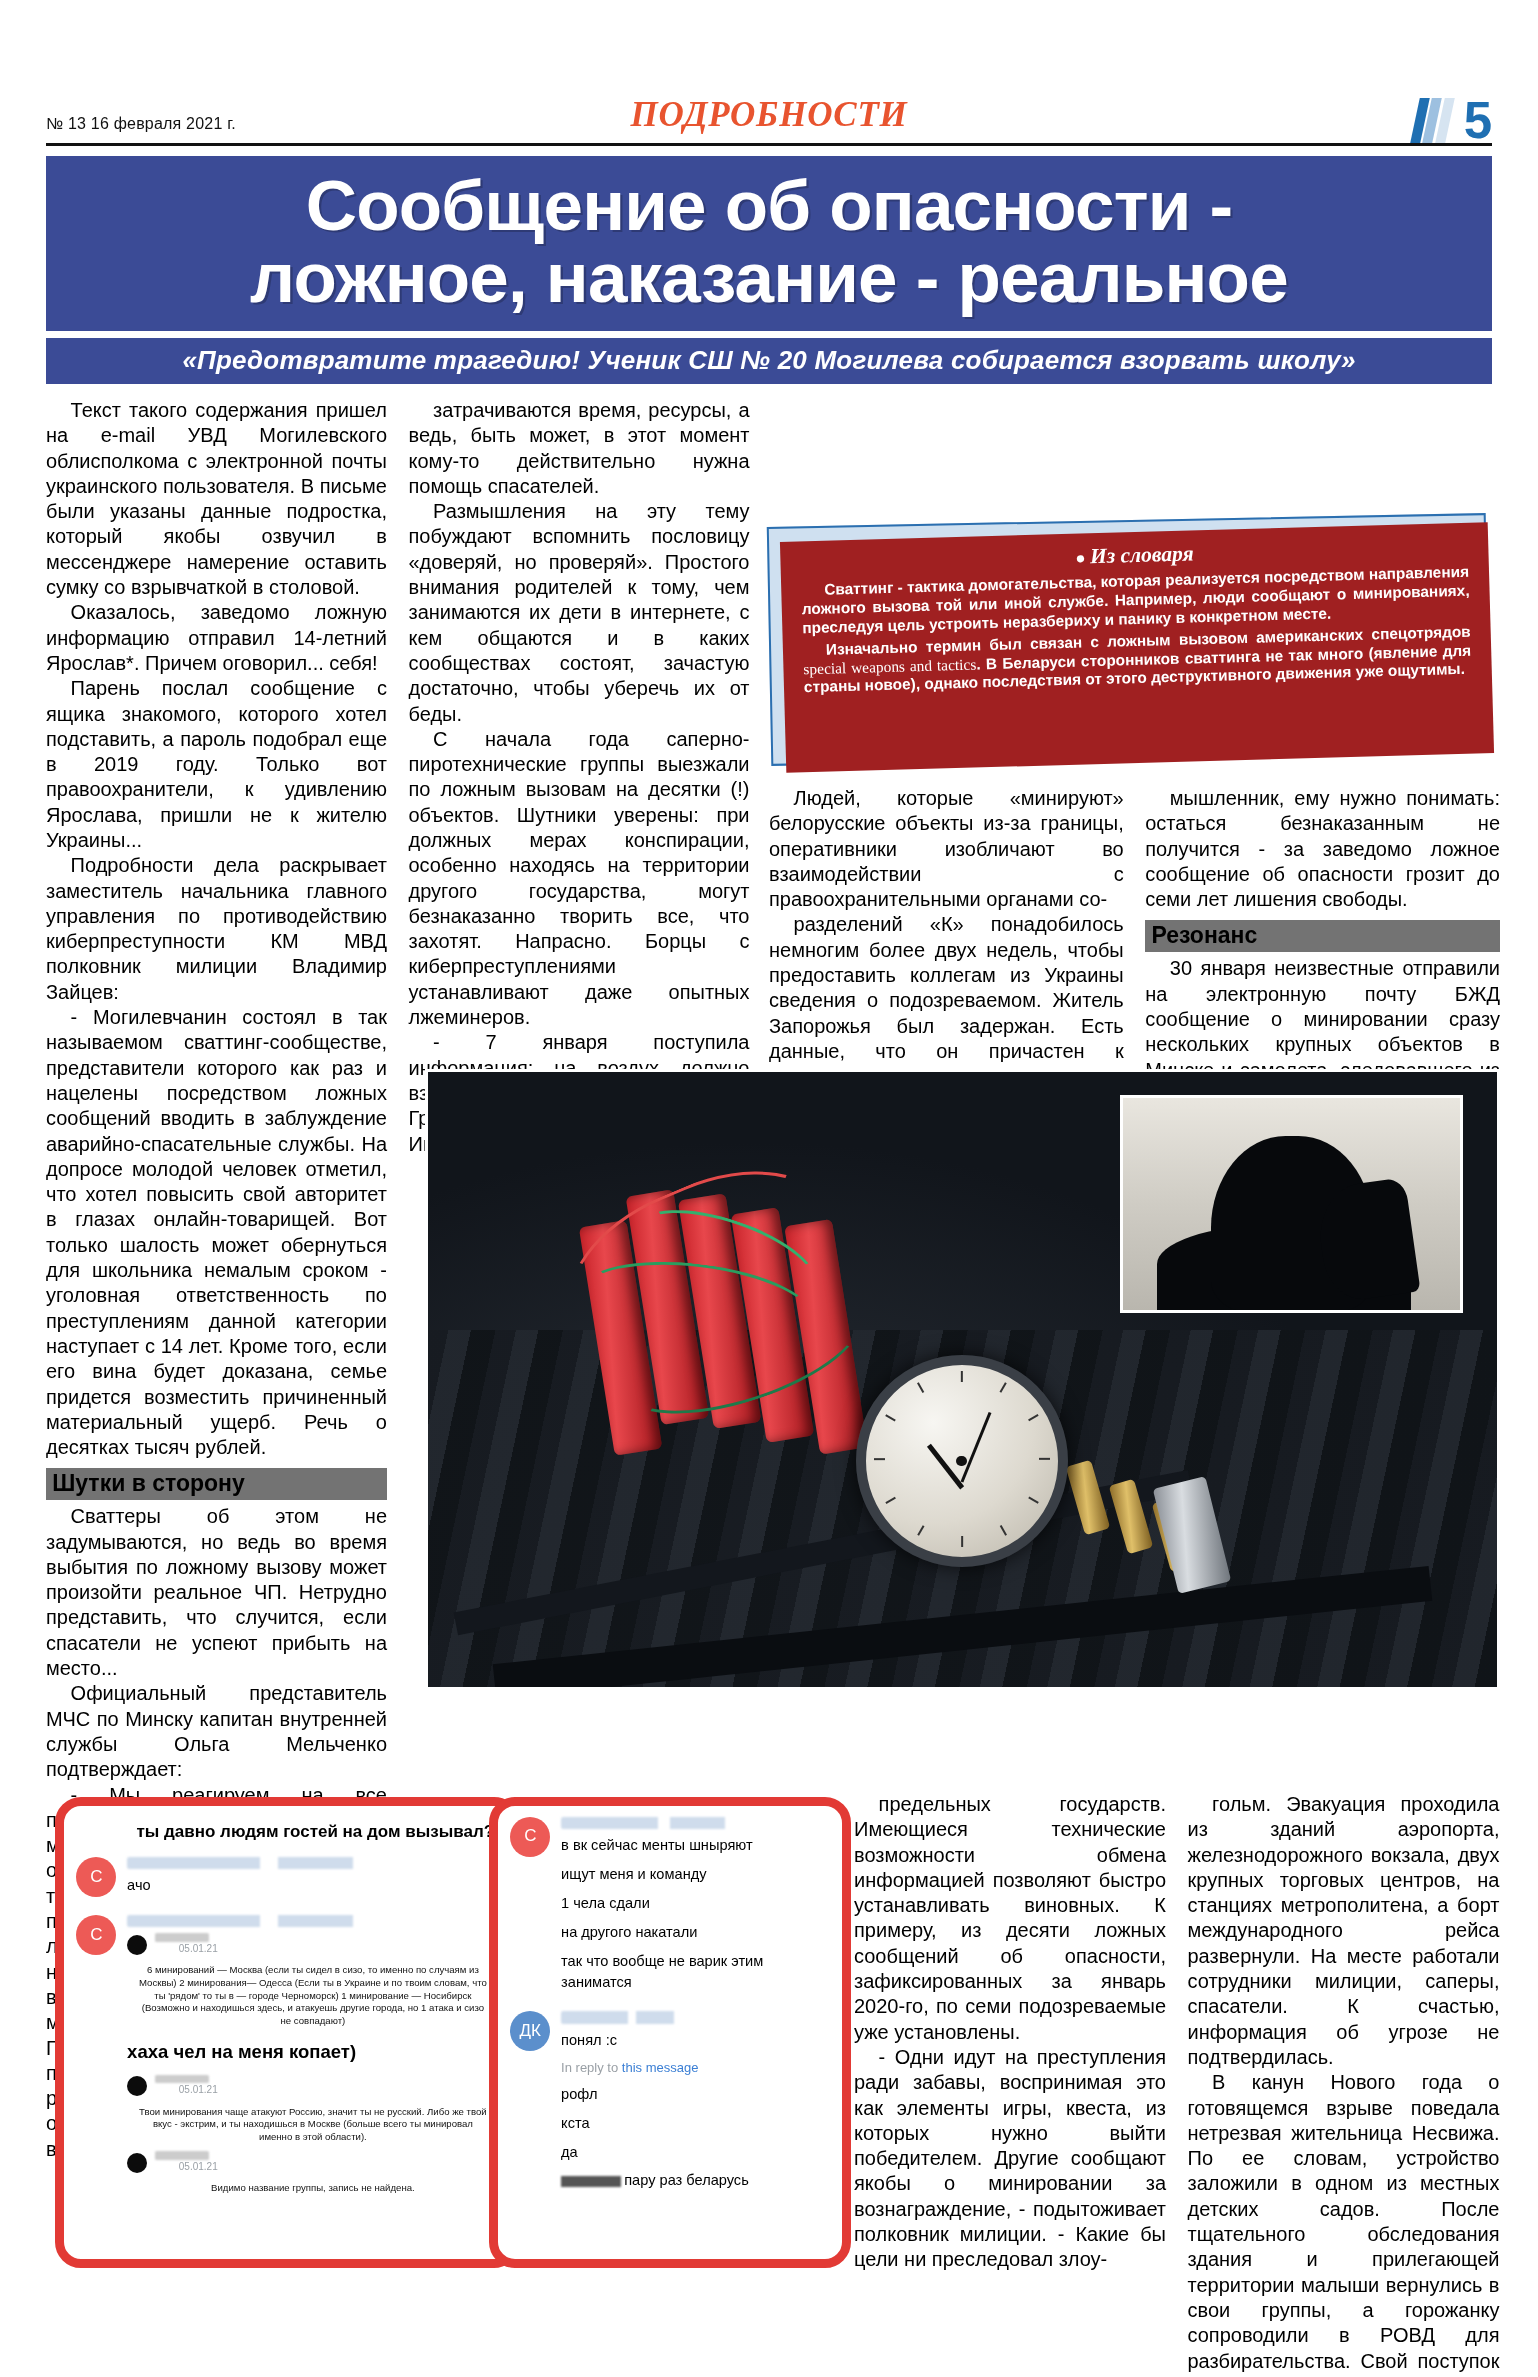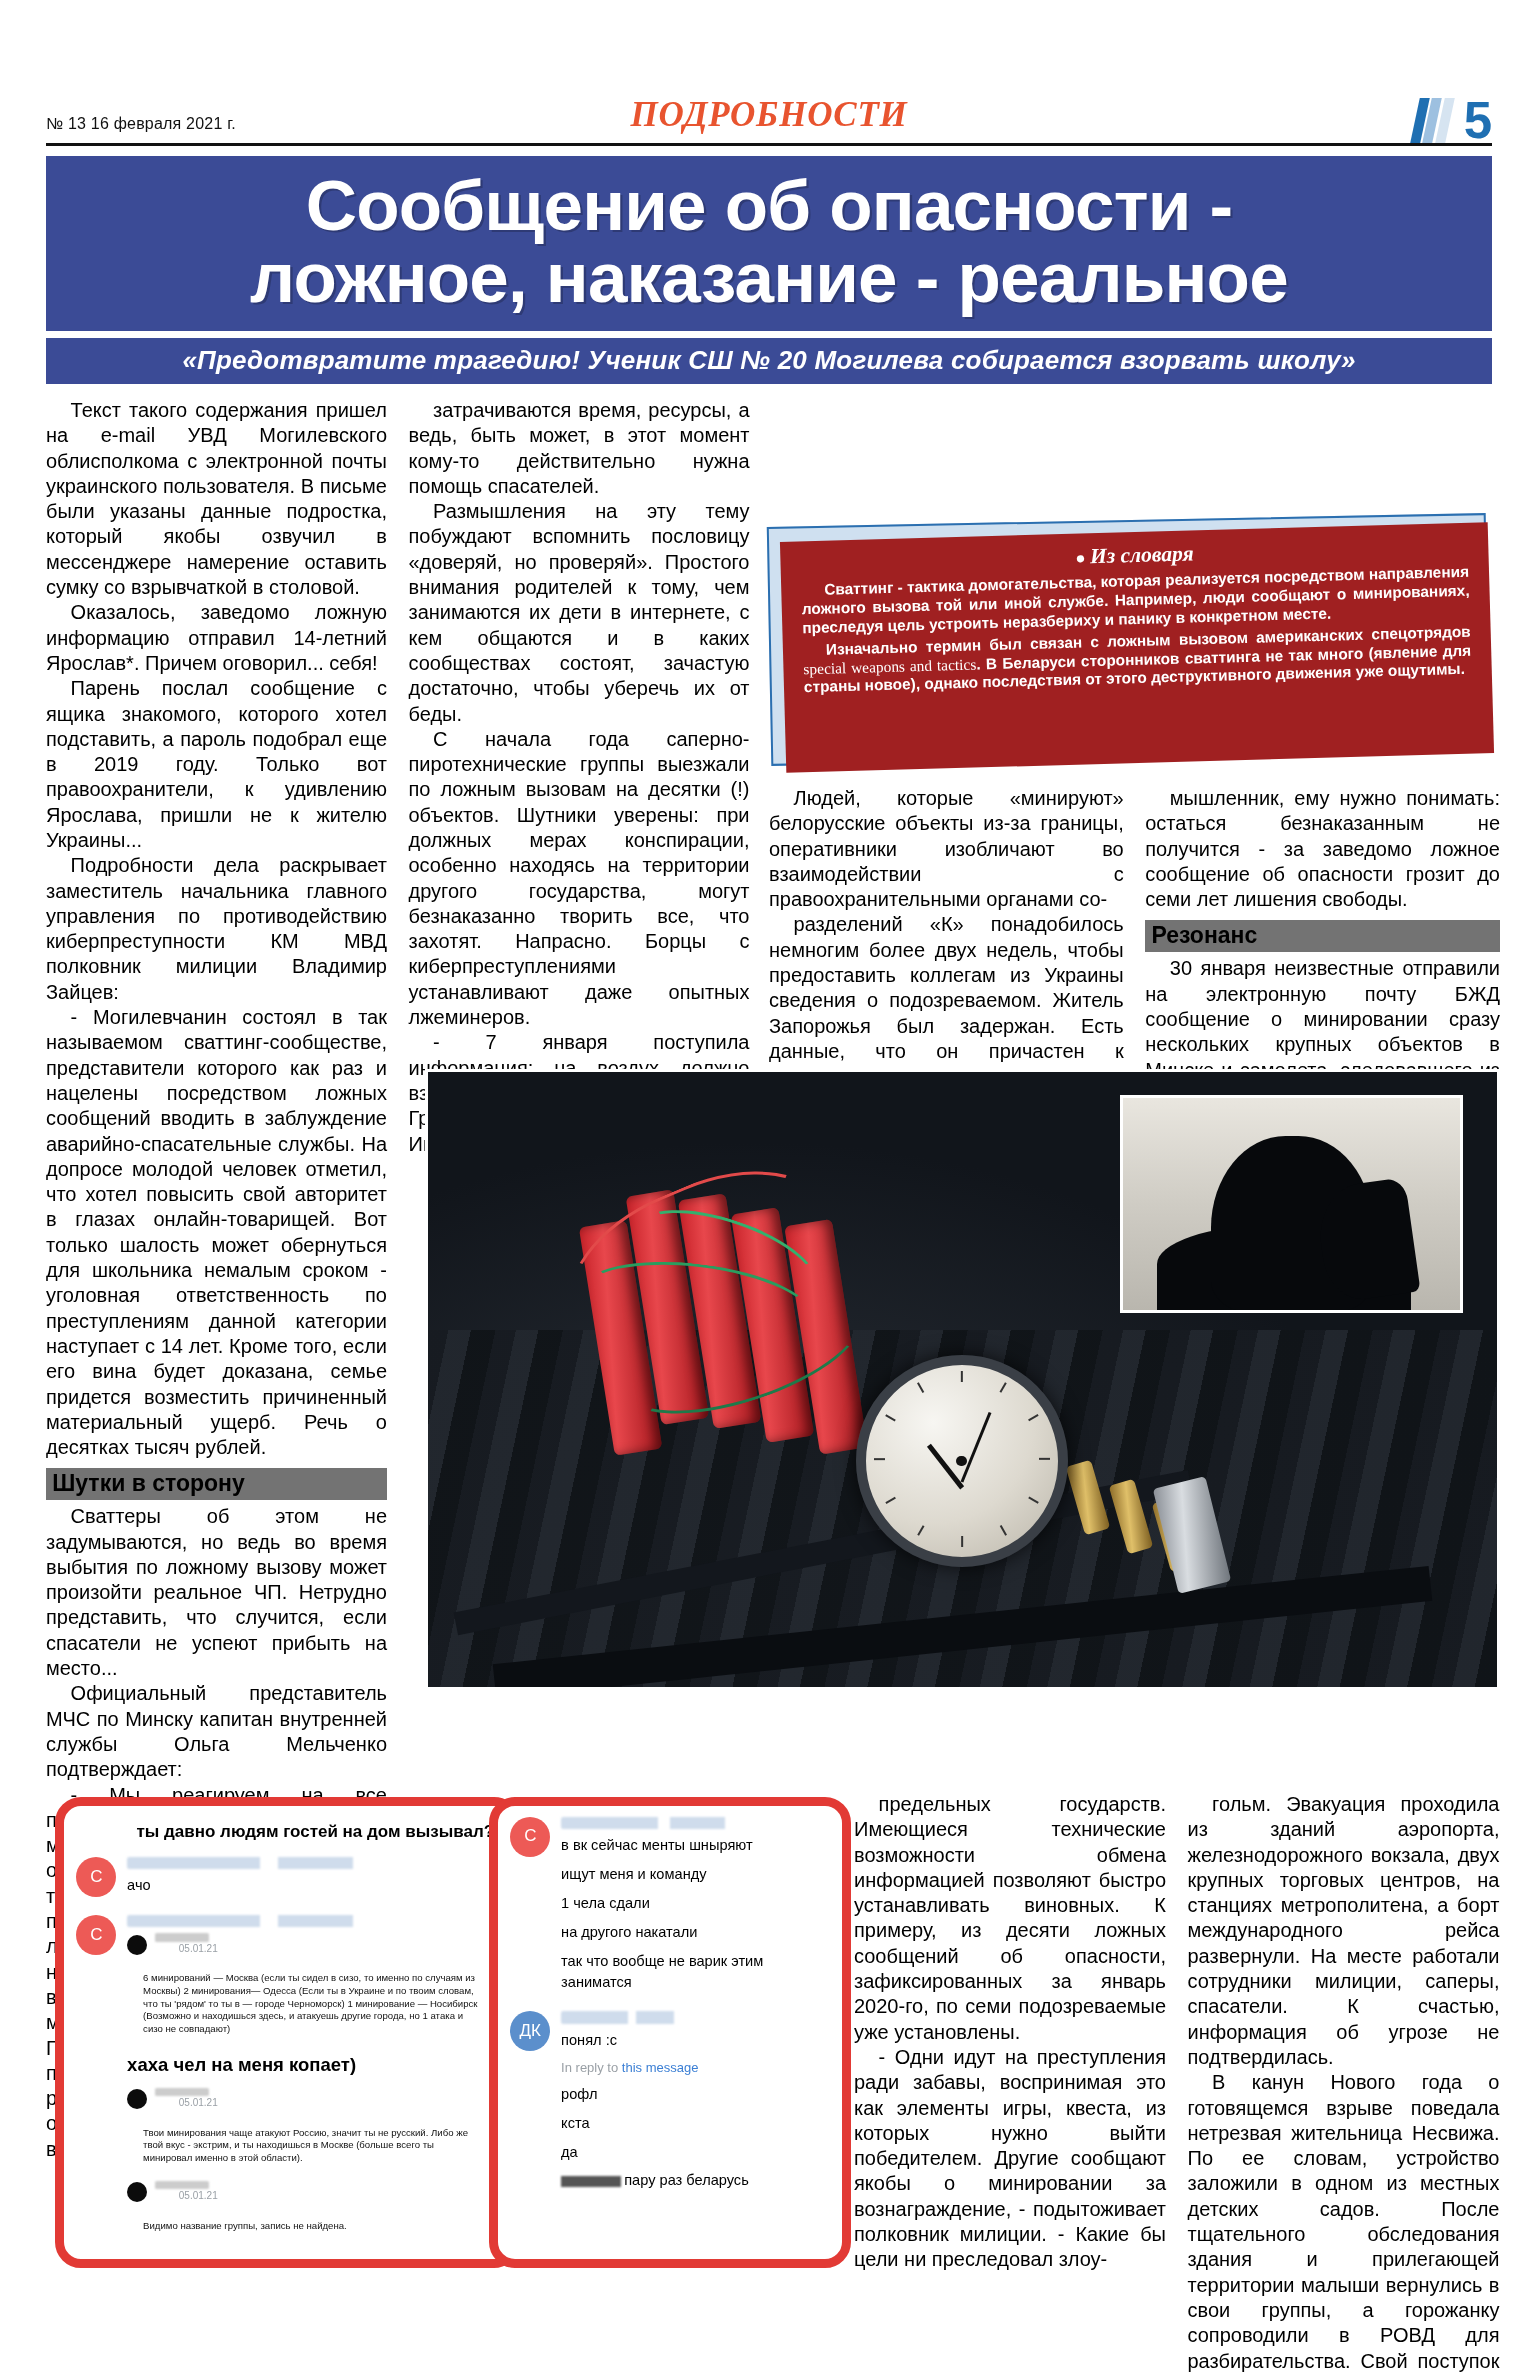--- a/index.html
+++ b/index.html
@@ -161,21 +161,21 @@
   .msgbody{flex:1 1 auto;min-width:0;}
   .blurname{height:12.3px;background:linear-gradient(90deg,#cfdcec 0 46%,#ffffff 46% 52%,#cfdcec 52% 78%,#fff 78% 100%);
     border-radius:2.3px;filter:blur(1.2px);margin-bottom:6.2px;width:78%;}
   .blurname.sm{width:54%;}
   .msgtext{font-size:14.6px;margin:0 0 7.7px 0;}
   .quote{margin-top:3.1px;}
   .qhead{display:flex;align-items:center;gap:7.7px;margin-bottom:2.3px;}
   .qav{width:20px;height:20px;border-radius:50%;background:#0c0c0c;}
   .qblur{width:54px;height:8.5px;background:#ccc;filter:blur(1.2px);border-radius:1.5px;}
   .qdate{font-size:10px;color:#9aa0a6;padding-left:24px;}
-  .qtext{font-size:9.6px;line-height:1.32;color:#111;margin:16px;}
+  .qtext{font-size:9.6px;line-height:1.32;color:#111;margin:8px;text-align:center;}
   .bigline{font-weight:bold;font-size:18.5px;margin:10.8px 0 9.2px 0;}
   .replyline{font-size:13px;color:#9aa0a6;margin:3.1px 0 6.2px 0;}
   .replyline b{color:#3b7fd4;font-weight:normal;}
   .inline-blur{display:inline-block;width:60px;height:10.8px;background:#555;vertical-align:-1.5px;filter:blur(0.8px);margin-right:3.1px;}
 
   
   .bottom-cols{position:absolute;left:854px;top:1792px;width:646px;display:flex;gap:21.5px;}
   .bottom-cols .col{width:312px;}
   .byline{
     text-align:right;font-family:"Liberation Serif",serif;font-style:italic;

